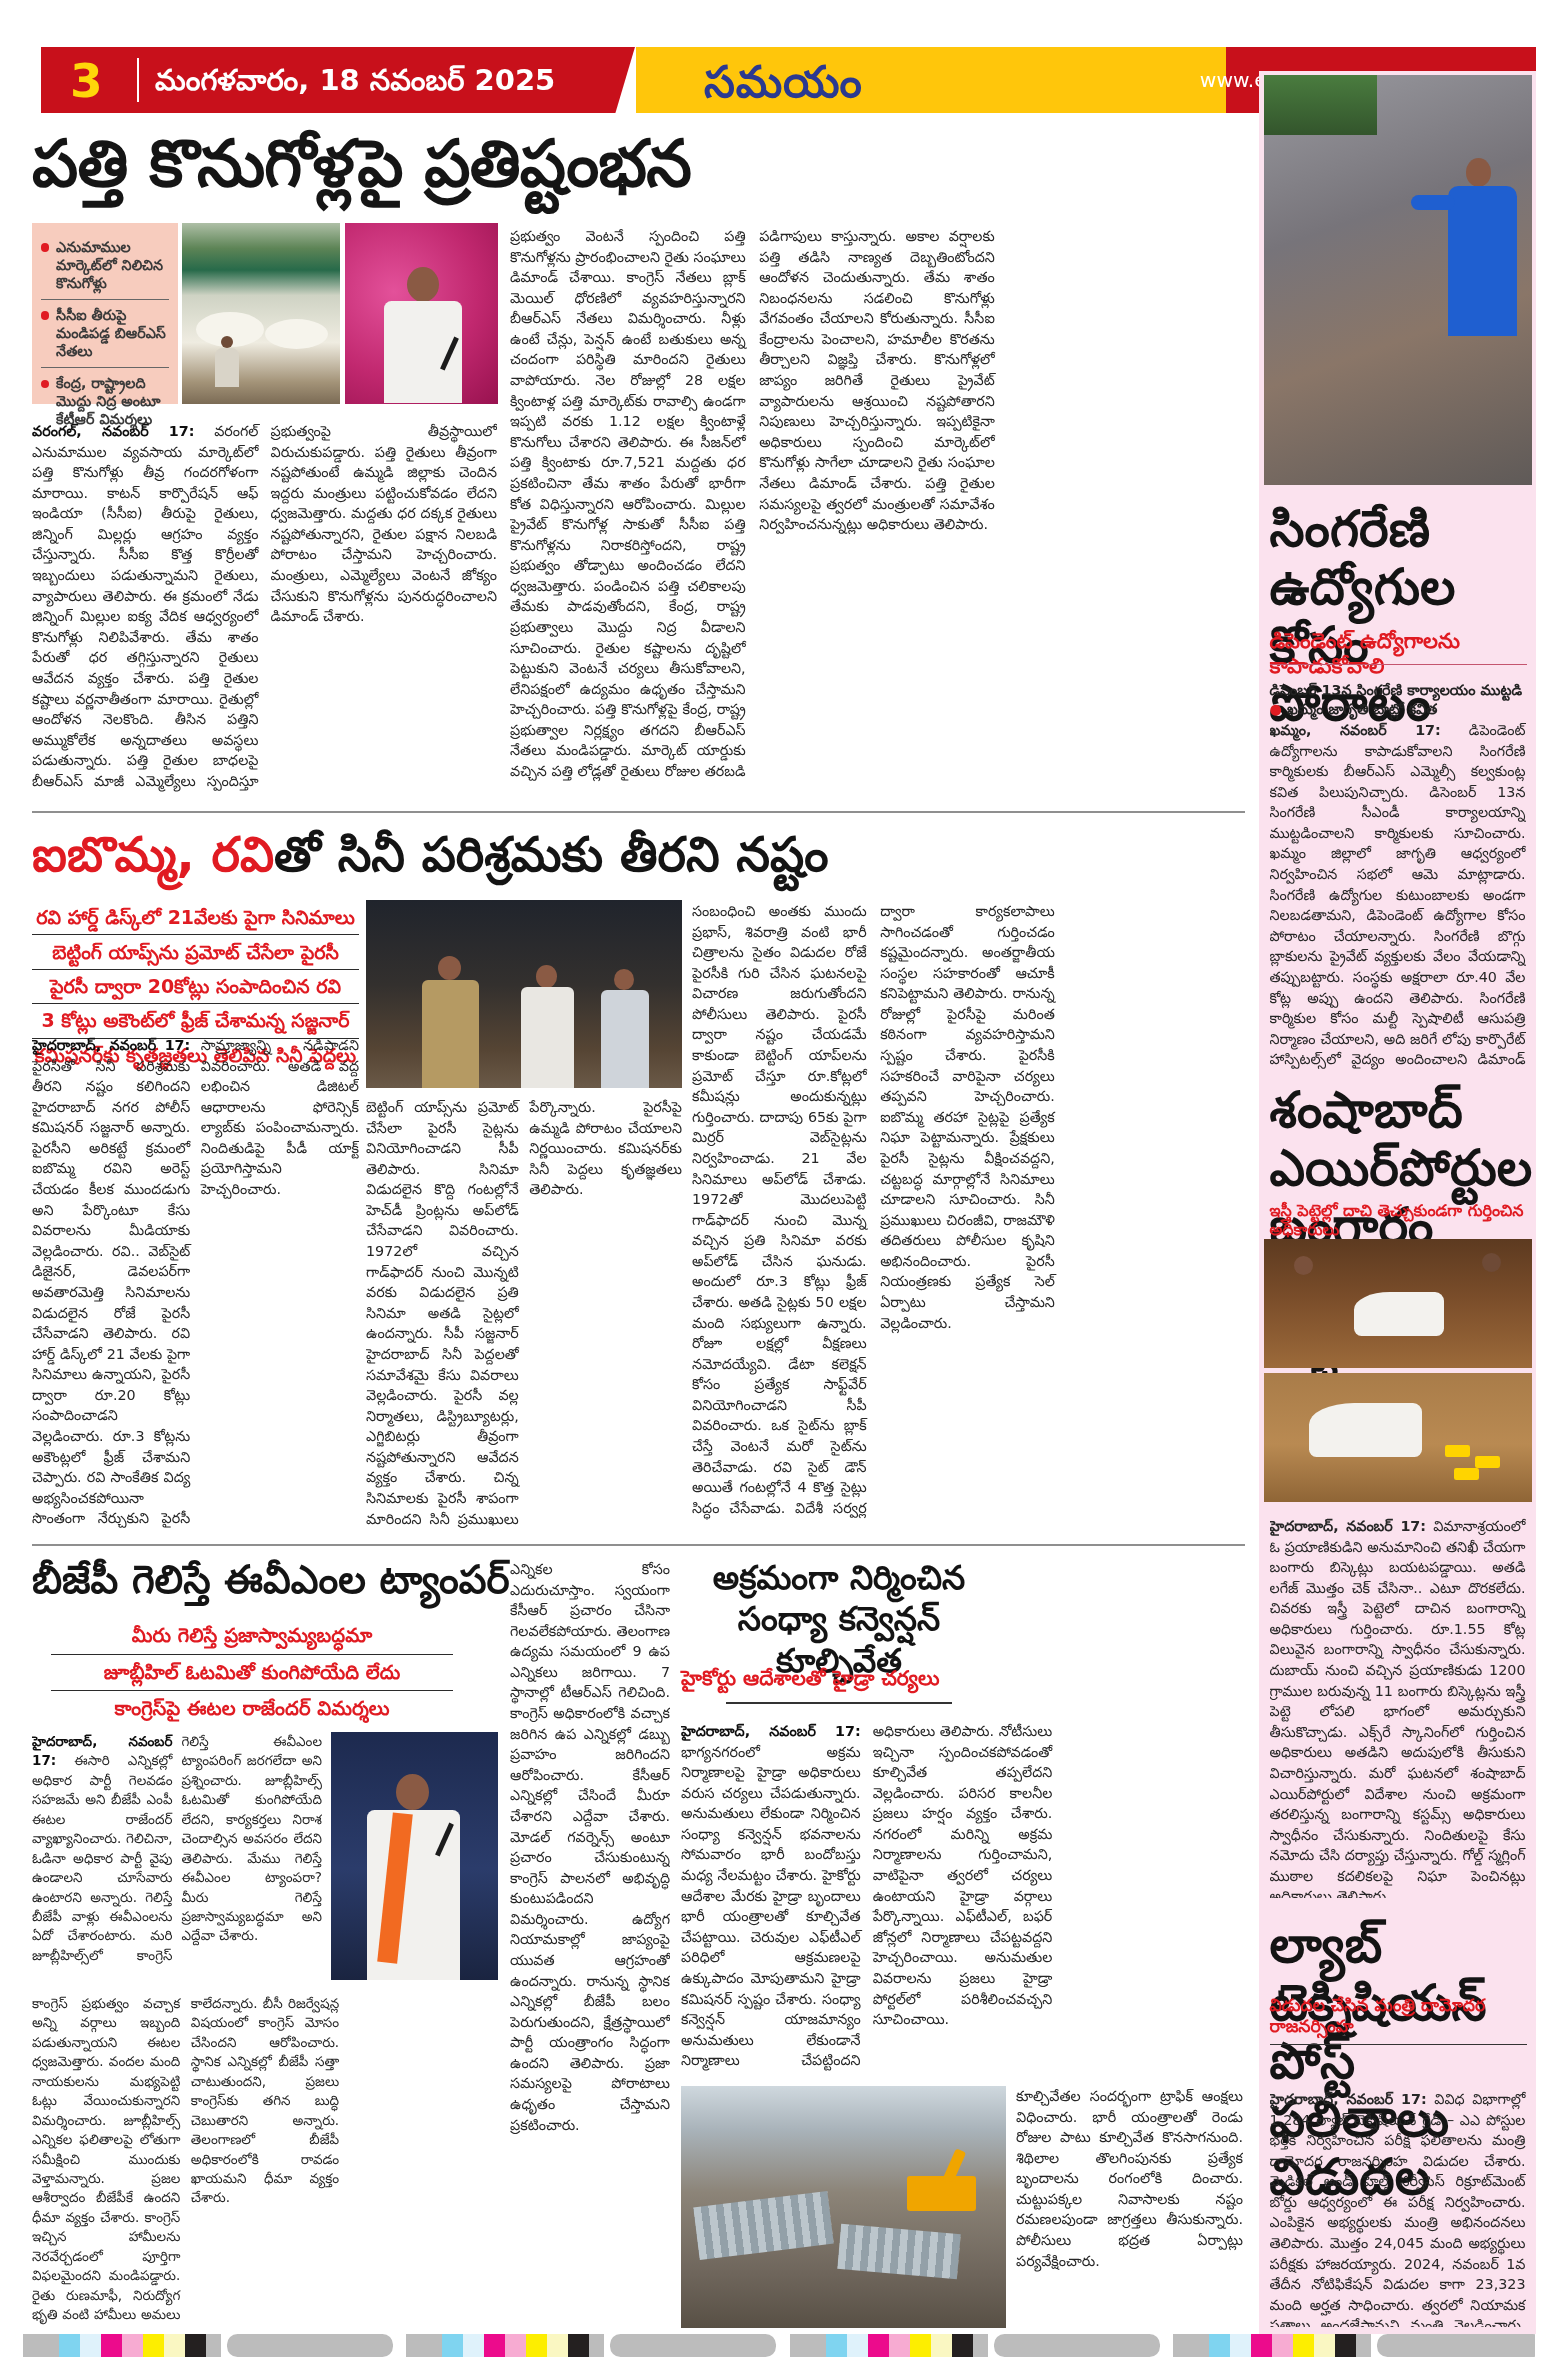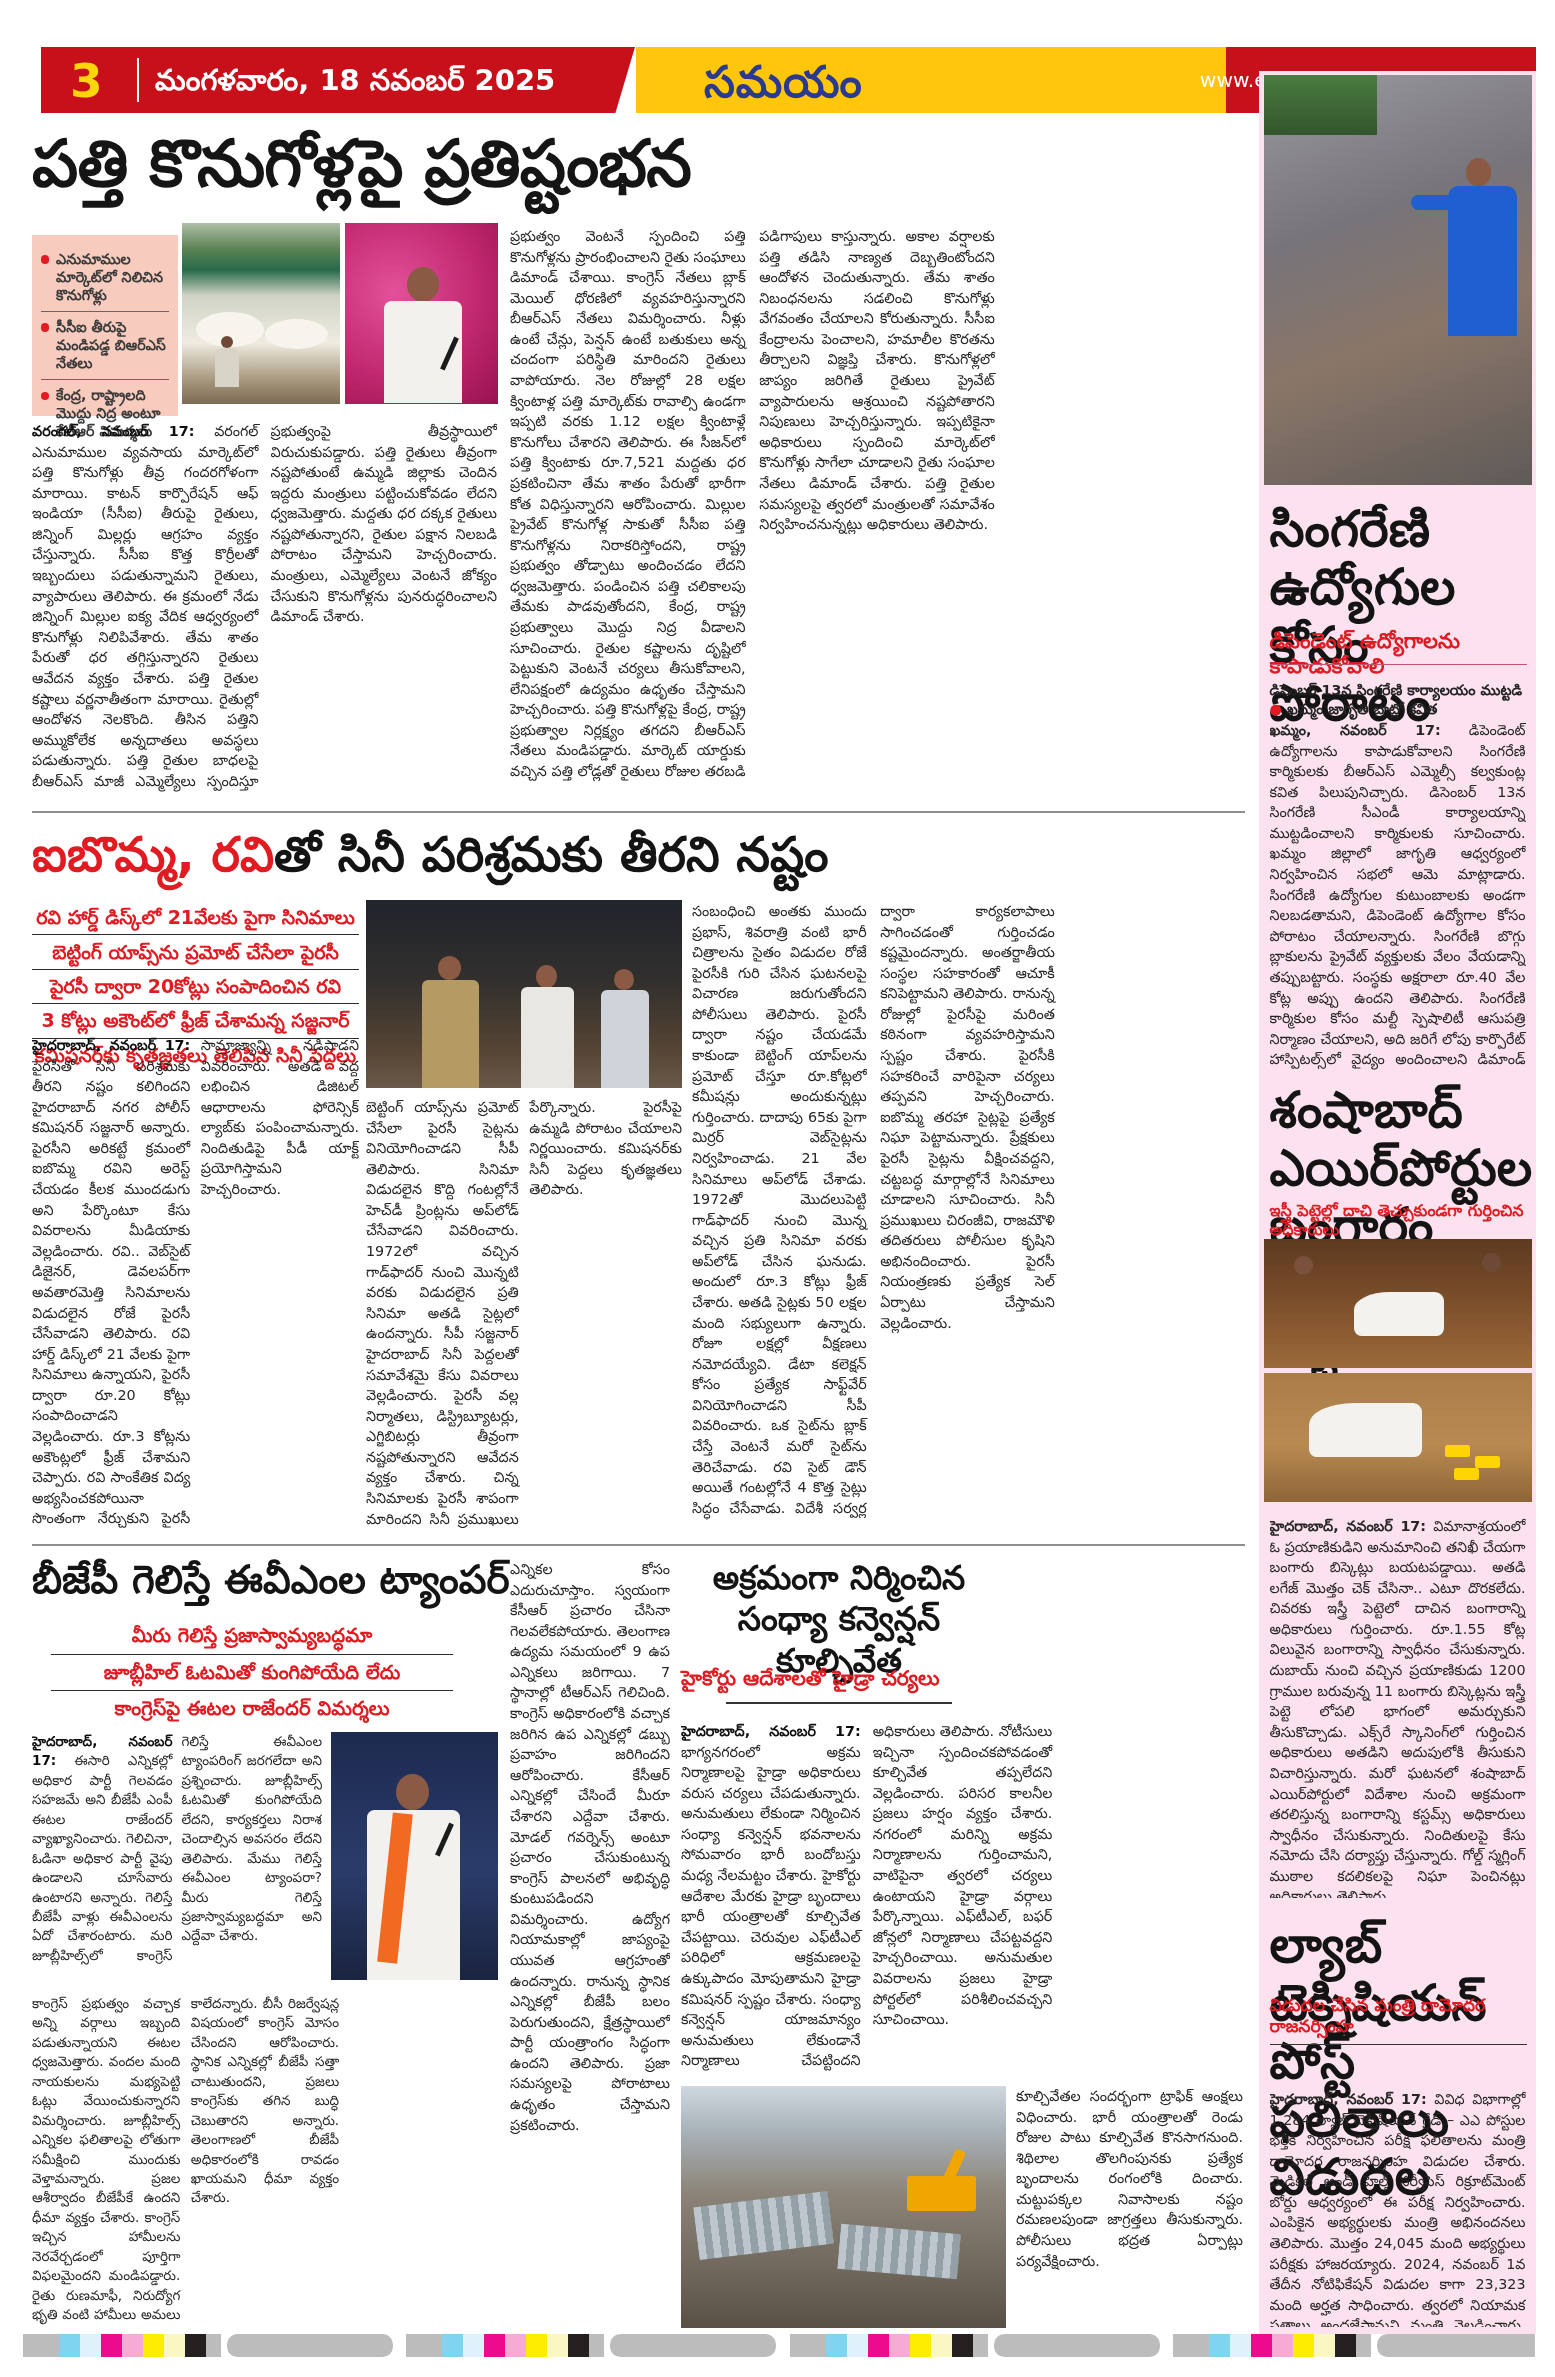--- a/index.html
+++ b/index.html
@@ -20,21 +20,21 @@
              display:flex;align-items:center;justify-content:flex-end;padding-right:21px;box-sizing:border-box;}
   .hdr-url{font-size:20.3px;color:#fff;}
   
   .bodytxt{font-size:14.3px;line-height:1.44;text-align:justify;color:#262626;overflow:hidden;column-fill:auto;}
   .bodytxt b{color:#0e0e0e;}
   .redtxt{color:#E01B22;}
   .divider{background:#8f8f8f;height:2.3px;}
   
   .a1-headline{left:32px;top:126px;width:1211px;font-size:65px;font-weight:800;color:#151515;
                white-space:nowrap;letter-spacing:-0.8px;}
-  .a1-box{left:32px;top:223px;width:146px;height:181px;background:#F7CCBE;box-sizing:border-box;padding:9px 9px;margin-top:12px;}
+  .a1-box{left:32px;top:223px;width:146px;height:181px;background:#F7CCBE;box-sizing:border-box;padding:9px 9px;}
   .a1-box .item{display:flex;gap:6.8px;padding:6.8px 0;font-size:14.3px;font-weight:700;color:#3a3a3a;
                 line-height:1.25;border-bottom:0.8px solid #666;}
   .a1-box .item:last-child{border-bottom:none;}
   .dot{flex:0 0 auto;width:8.3px;height:8.3px;border-radius:50%;background:#E01B22;margin-top:4.5px;}
   .ph{overflow:hidden;}
   .ph-cotton{left:182px;top:223px;width:158px;height:181px;
      background:linear-gradient(180deg,#aebfa6 0%,#5d8456 14%,#276a4a 26%,#cfd3c4 40%,#efece1 66%,#a39378 88%,#7b6b55 100%);}
   .blob{position:absolute;background:#f6f4ec;border-radius:50%;}
   .ph-ktr{left:345px;top:223px;width:153px;height:181px;
      background:radial-gradient(circle at 32% 38%,#e3519a 0%,#c1286f 55%,#98124f 100%);}

